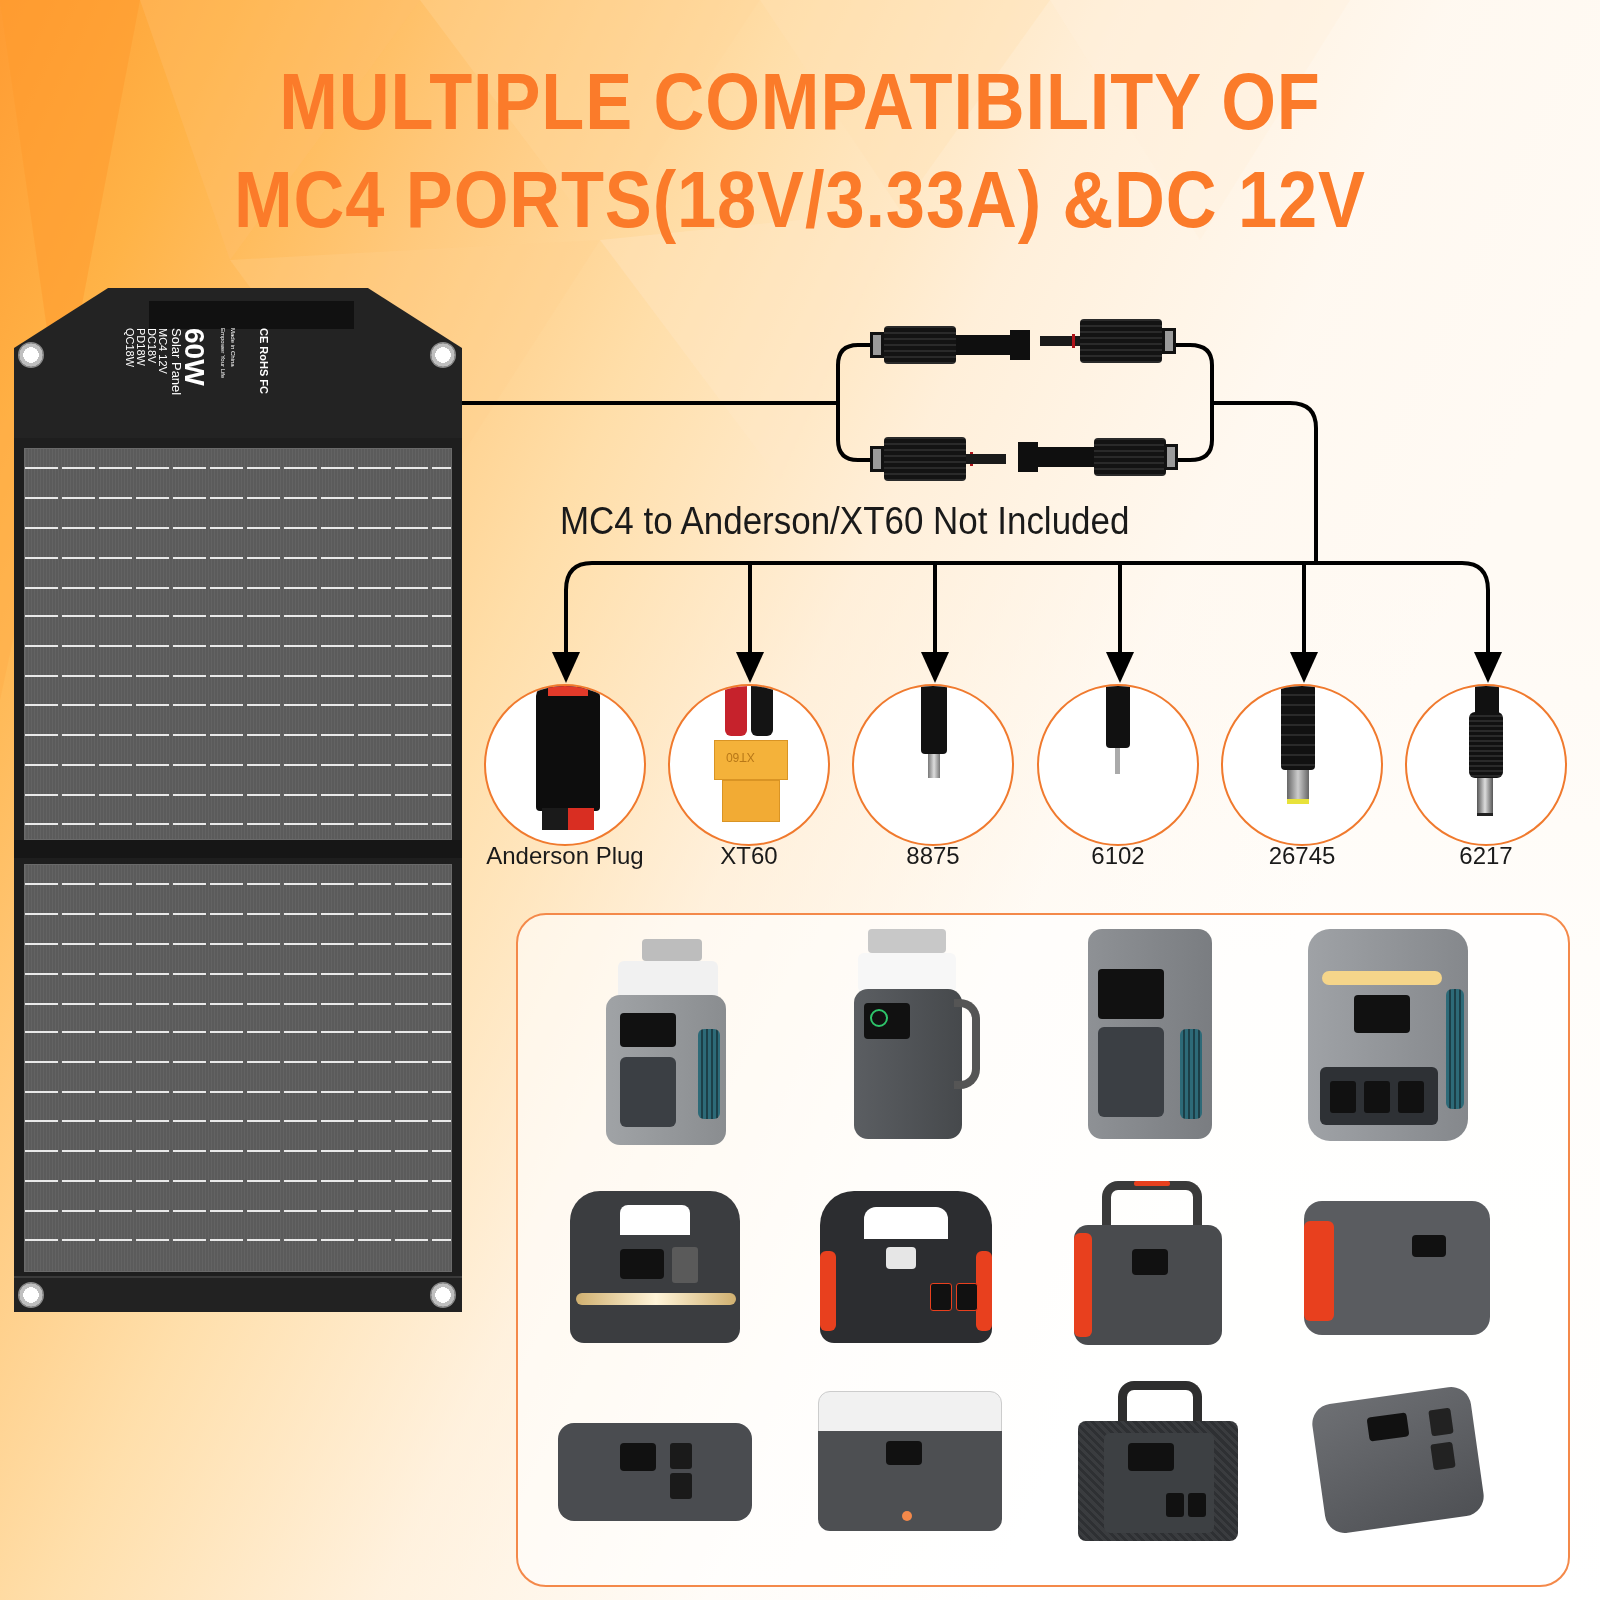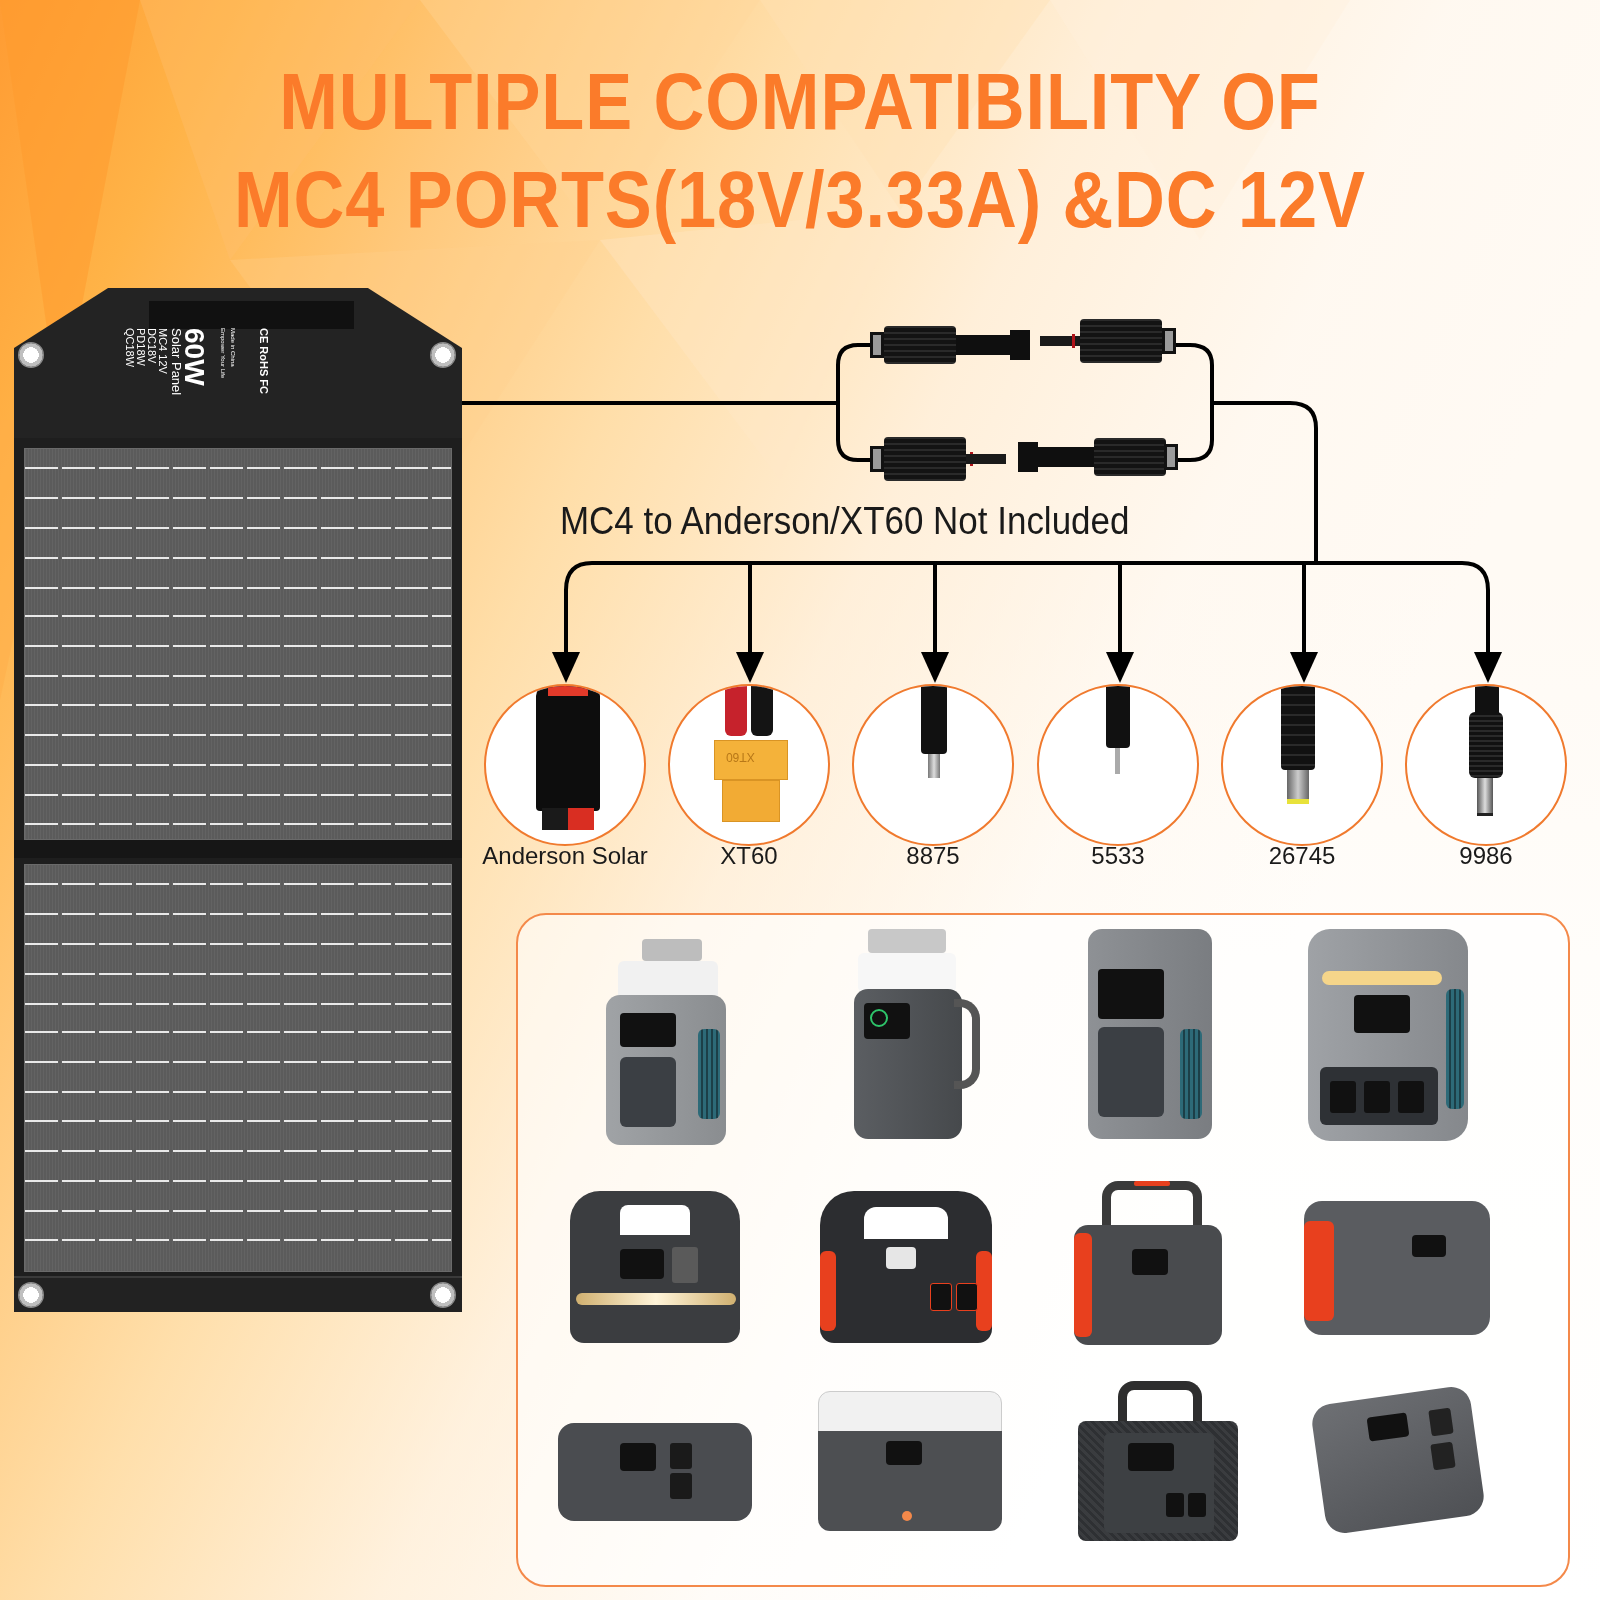--- a/index.html
+++ b/index.html
@@ -242,26 +242,26 @@
 <div class="plug-circle" style="left:1221px;top:684px;">
   <div style="position:absolute;left:58px;top:0;width:34px;height:84px;background:repeating-linear-gradient(180deg,#111 0 8px,#2a2a2a 8px 10px);border-radius:0 0 4px 4px;"></div>
   <div style="position:absolute;left:64px;top:84px;width:22px;height:34px;background:linear-gradient(90deg,#666,#ccc,#666);border-bottom:5px solid #e8e23a;"></div>
 </div>
 <div class="plug-circle" style="left:1405px;top:684px;">
   <div style="position:absolute;left:68px;top:0;width:24px;height:28px;background:#111;"></div>
   <div style="position:absolute;left:62px;top:26px;width:34px;height:66px;background:repeating-linear-gradient(180deg,#111 0 3px,#2a2a2a 3px 5px);border-radius:6px;"></div>
   <div style="position:absolute;left:70px;top:92px;width:16px;height:38px;background:linear-gradient(90deg,#555,#ddd,#555);border-bottom:3px solid #222;"></div>
 </div>
 
-<div class="plug-label" style="left:465px;">Anderson Solar</div>
+<div class="plug-label" style="left:465px;">Anderson Plug</div>
 <div class="plug-label" style="left:649px;">XT60</div>
 <div class="plug-label" style="left:833px;">8875</div>
-<div class="plug-label" style="left:1018px;">5533</div>
+<div class="plug-label" style="left:1018px;">6102</div>
 <div class="plug-label" style="left:1202px;">26745</div>
-<div class="plug-label" style="left:1386px;">9986</div>
+<div class="plug-label" style="left:1386px;">6217</div>
 
 <div class="products">
 
   <div class="station" style="left:80px;top:24px;width:150px;height:210px;">
     <div class="st-body" style="left:44px;top:0;width:60px;height:22px;background:#bdbdbd;border-radius:4px;"></div>
     <div class="st-body" style="left:20px;top:22px;width:100px;height:40px;background:#f1f1f1;border-radius:6px;"></div>
     <div class="st-body" style="left:8px;top:56px;width:120px;height:150px;background:linear-gradient(90deg,#a0a3a6,#8a8d90);"></div>
     <div class="st-screen" style="left:22px;top:74px;width:56px;height:34px;"></div>
     <div class="st-accent" style="left:100px;top:90px;width:22px;height:90px;background:repeating-linear-gradient(90deg,#2d6a78 0 3px,#1c3f48 3px 5px);"></div>
     <div class="st-accent" style="left:22px;top:118px;width:56px;height:70px;background:#3b3f44;"></div>

